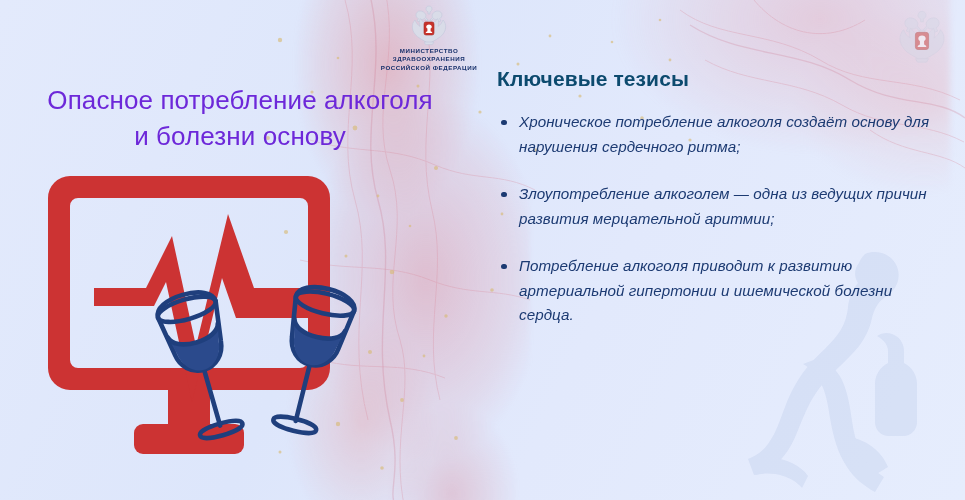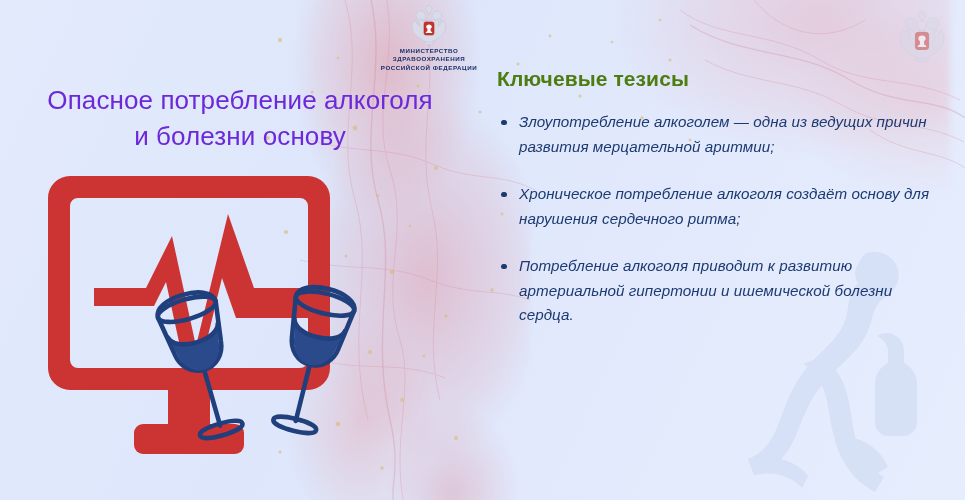--- a/index.html
+++ b/index.html
@@ -125,21 +125,21 @@
   
   .panel {
     position: absolute;
     left: 497px;
     top: 66px;
     width: 450px;
   }
   .panel-heading {
     font-size: 21px;
     line-height: 26px;
-    color: #4d7c0f;
+    color: #0c4a6e;
     margin: 0 0 18px 0;
     letter-spacing: .1px;
   }
   .bullets {
     list-style: none;
     margin: 0;
     padding: 0;
   }
   .bullets li {
     position: relative;
@@ -351,25 +351,25 @@
         <path d="M234 148 c1.8 7.5 12 12.5 26 12.5 c14 0 24.2 -5 26 -12.5" stroke-width="4.6"></path>
       </g>
     </g>
   </svg>
 
   <div class="panel">
     <h2 class="panel-heading">Ключевые тезисы</h2>
     <ul class="bullets">
       <li>
         <span class="dot"></span>
-        <span>Злоупотребление алкоголем — одна из ведущих причин развития мерцательной аритмии;</span>
+        <span>Хроническое потребление алкоголя создаёт основу для нарушения сердечного ритма;</span>
       </li>
       <li>
         <span class="dot"></span>
-        <span>Хроническое потребление алкоголя создаёт основу для нарушения сердечного ритма;</span>
+        <span>Злоупотребление алкоголем — одна из ведущих причин развития мерцательной аритмии;</span>
       </li>
       <li>
         <span class="dot"></span>
         <span>Потребление алкоголя приводит к развитию артериальной гипертонии и ишемической болезни сердца.</span>
       </li>
     </ul>
   </div>
 
 </div>
 

